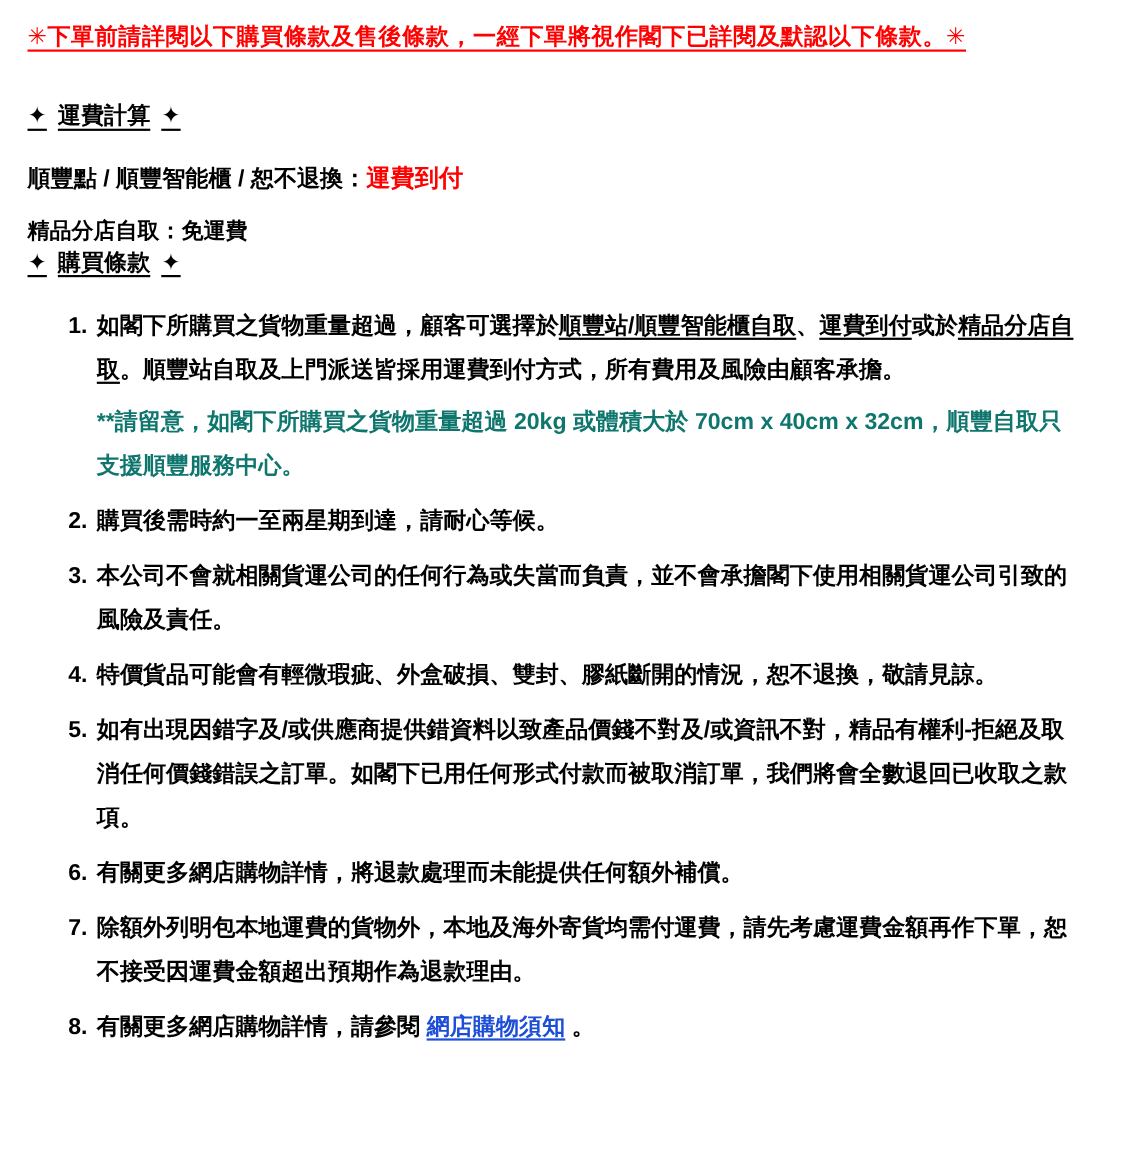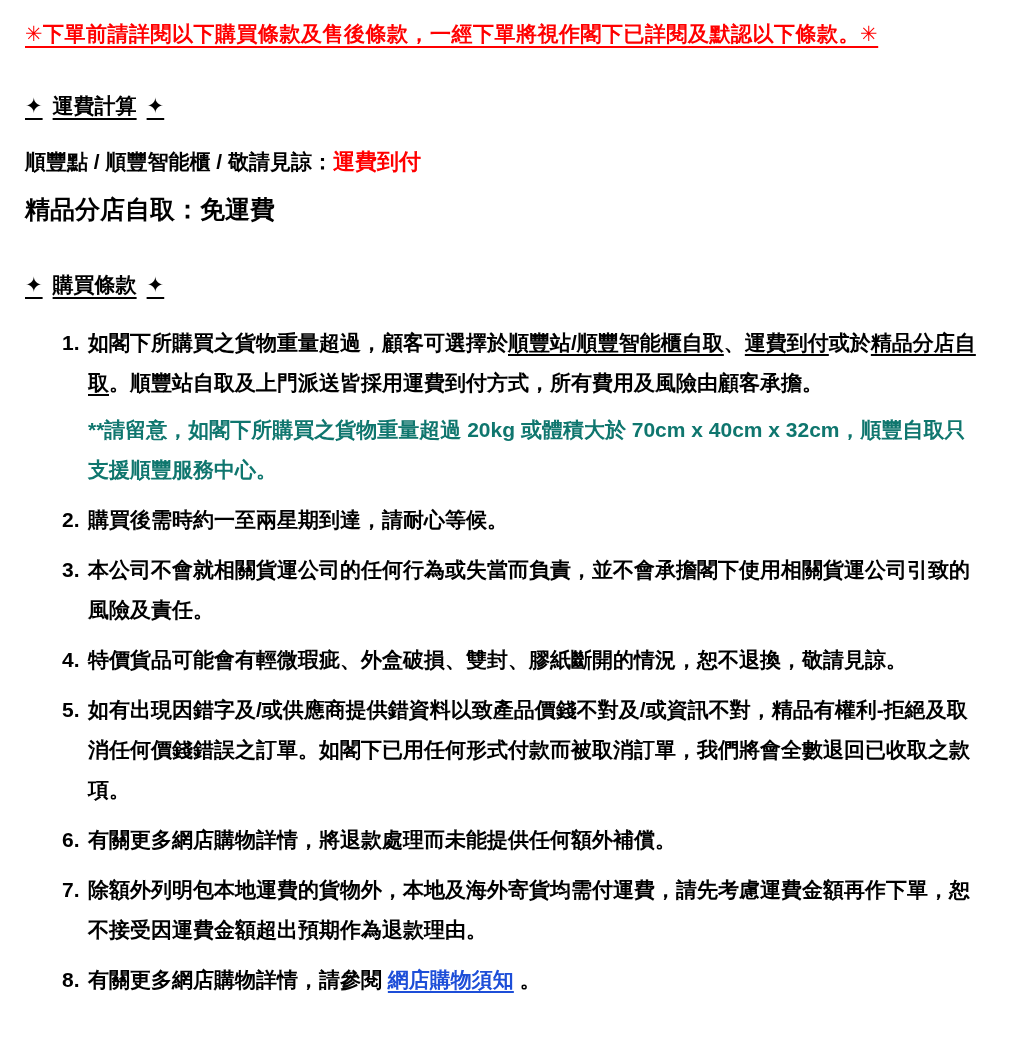--- a/index.html
+++ b/index.html
@@ -28,38 +28,38 @@
   
   .section-heading {
     display: inline-block;
     font-size: 21px;
     line-height: 28px;
     text-decoration: underline;
     text-decoration-thickness: 2px;
     text-underline-offset: 5px;
   }
   .heading-shipping { margin-top: 44px; text-align: right; }
-  .heading-terms { margin-top: 47px; }
+  .heading-terms { }
   .star { font-weight: 700; }
   .heading-label { padding: 0 10px; }
 
   
   .ship-line1 {
     margin-top: 21px;
     font-size: 21px;
     line-height: 42px;
   }
   .ship-fee-red {
     color: #ff0000;
     font-size: 22px;
     vertical-align: baseline;
   }
   .ship-line2 {
     margin-top: 11px;
-    font-size: 25px;
+    font-size: 20px;
     line-height: 30px;
   }
 
   
   .terms-list { margin: 24px 0 0 37px; }
   .term-item {
     display: flex;
     align-items: flex-start;
     margin-bottom: 10px;
     font-size: 21px;
@@ -96,21 +96,21 @@
 <div class="page">
 
   <div class="notice">✳下單前請詳閱以下購買條款及售後條款，一經下單將視作閣下已詳閱及默認以下條款。✳</div>
 
   <div>
     <div class="section-heading heading-shipping">
       <span class="star">✦</span><span class="heading-label">運費計算</span><span class="star">✦</span>
     </div>
 
     <div class="ship-line1">
-      <span>順豐點 / 順豐智能櫃 / 敬請見諒：</span><span class="ship-fee-red">運費到付</span>
+      <span>順豐點 / 順豐智能櫃 / 恕不退換：</span><span class="ship-fee-red">運費到付</span>
     </div>
 
     <div class="ship-line2">精品分店自取：免運費</div>
   </div>
 
   <div>
     <div class="section-heading heading-terms">
       <span class="star">✦</span><span class="heading-label">購買條款</span><span class="star">✦</span>
     </div>
 

